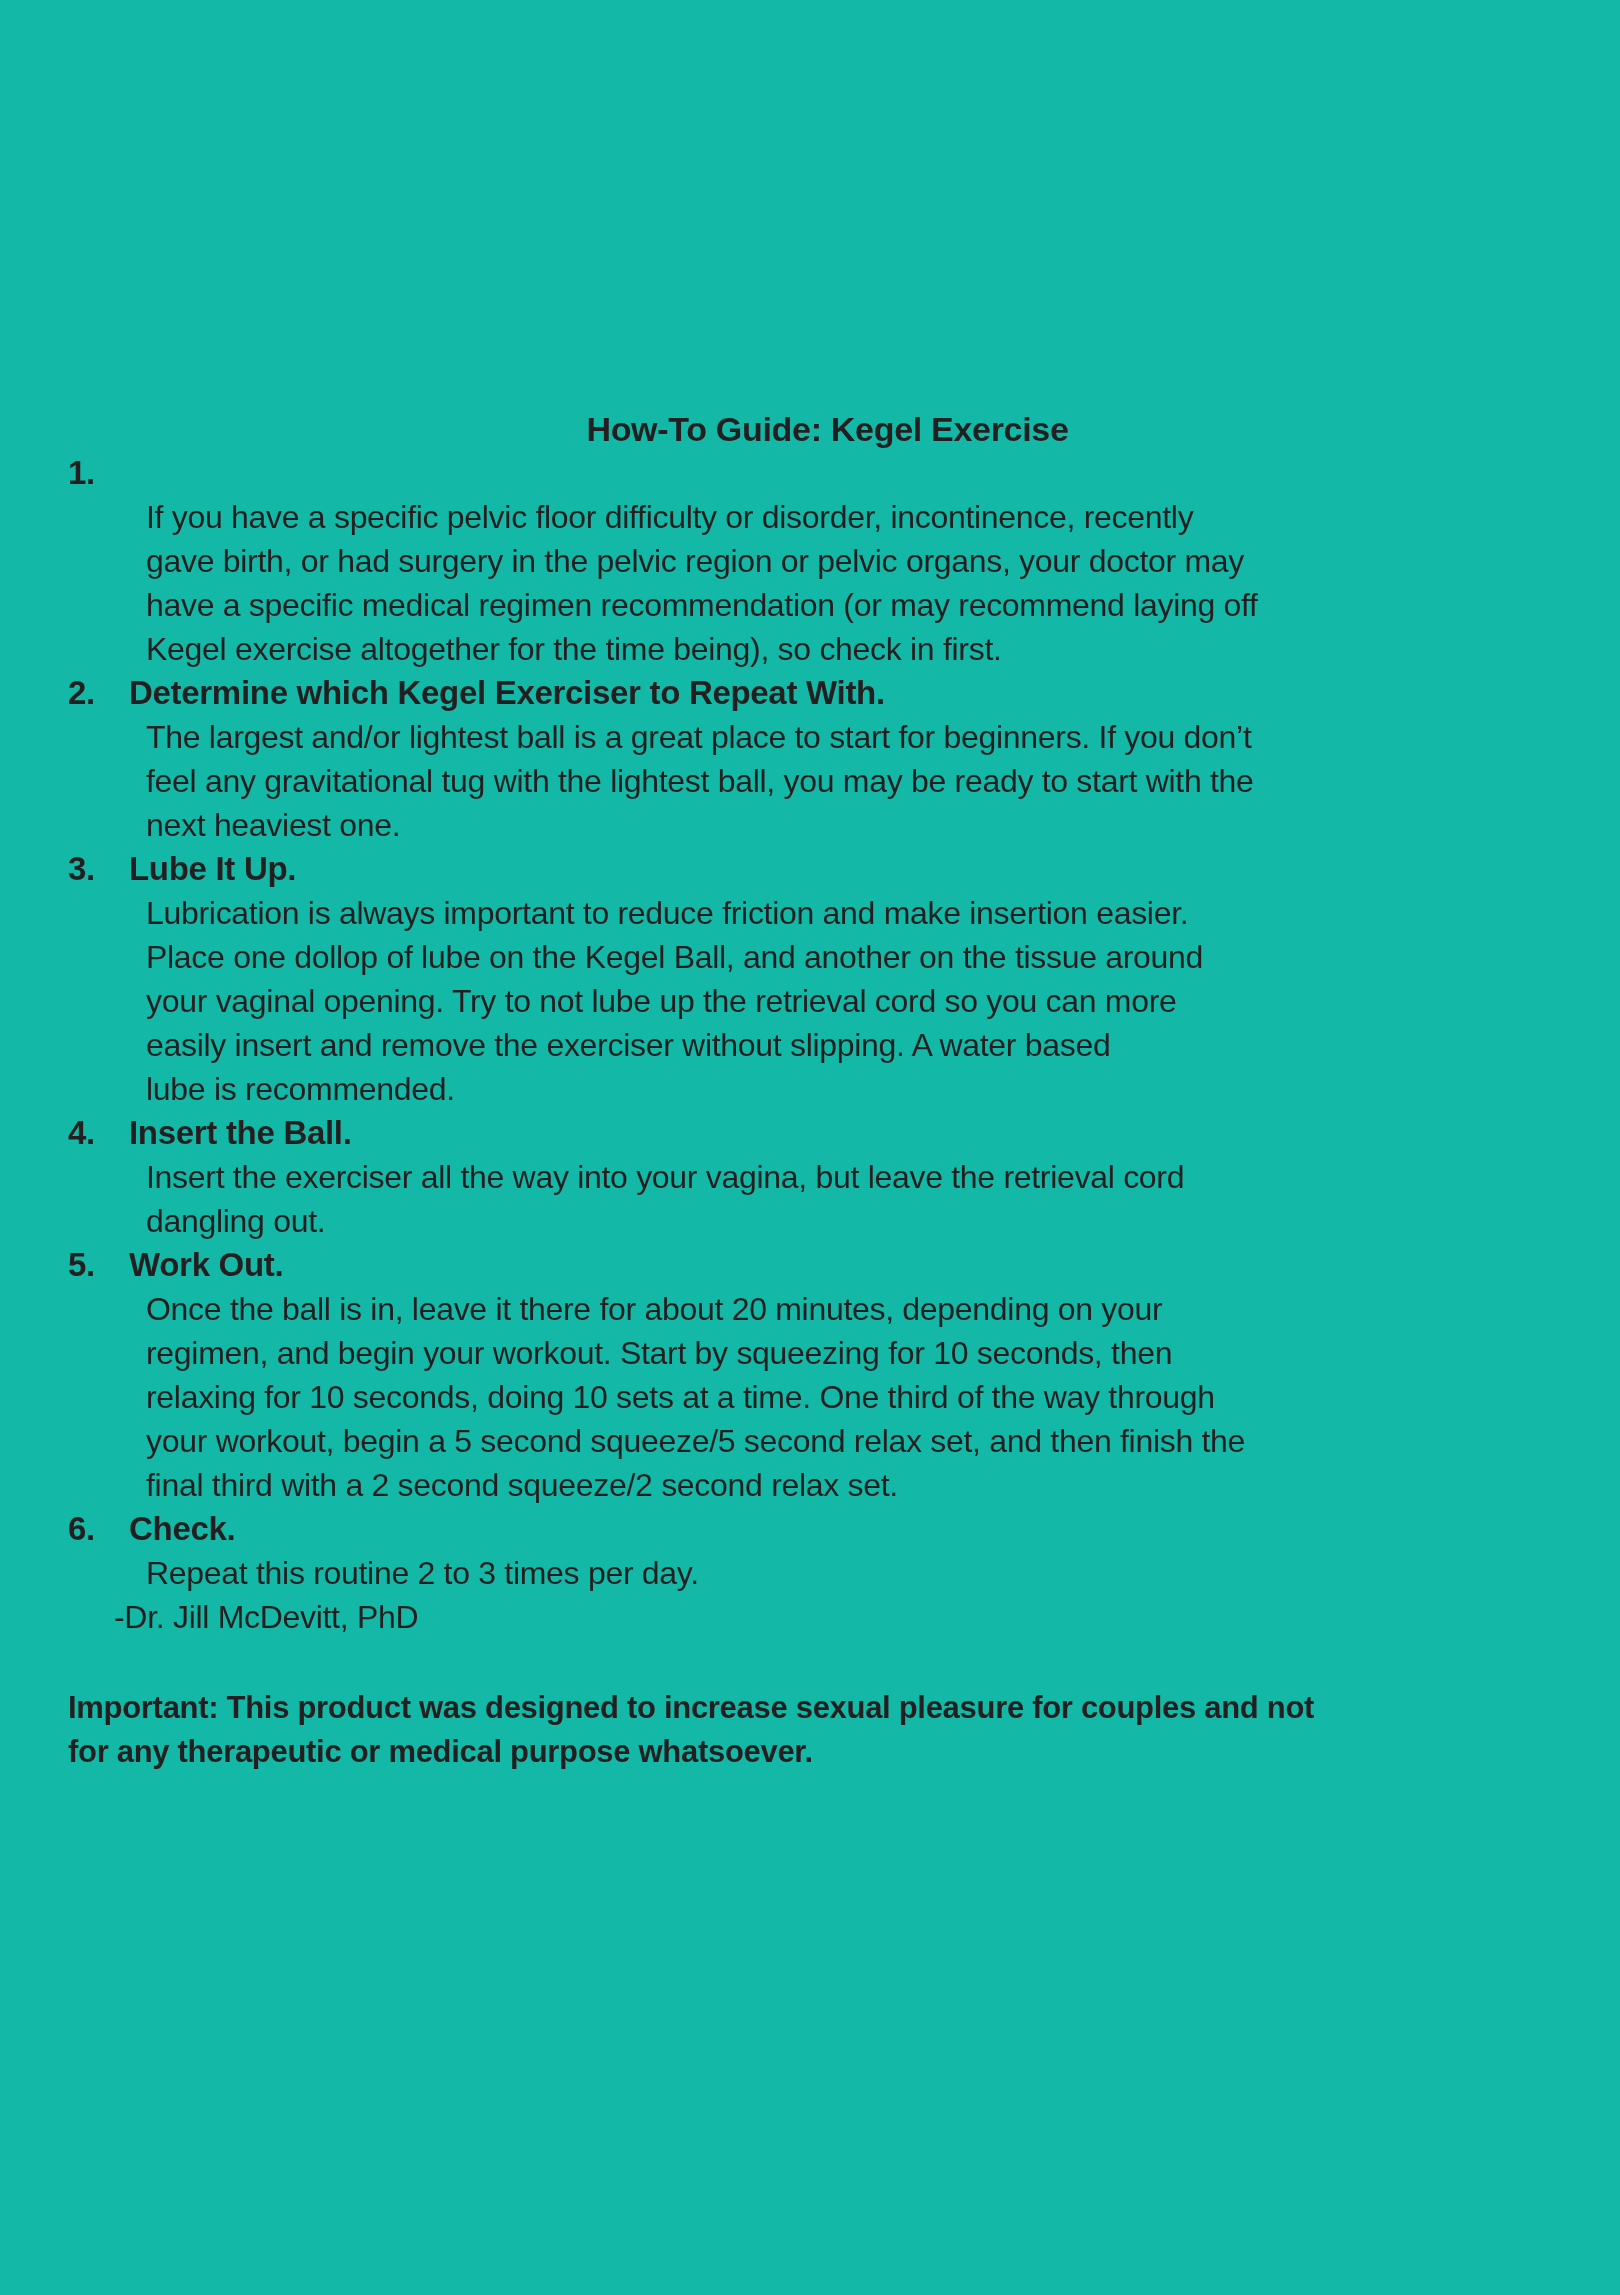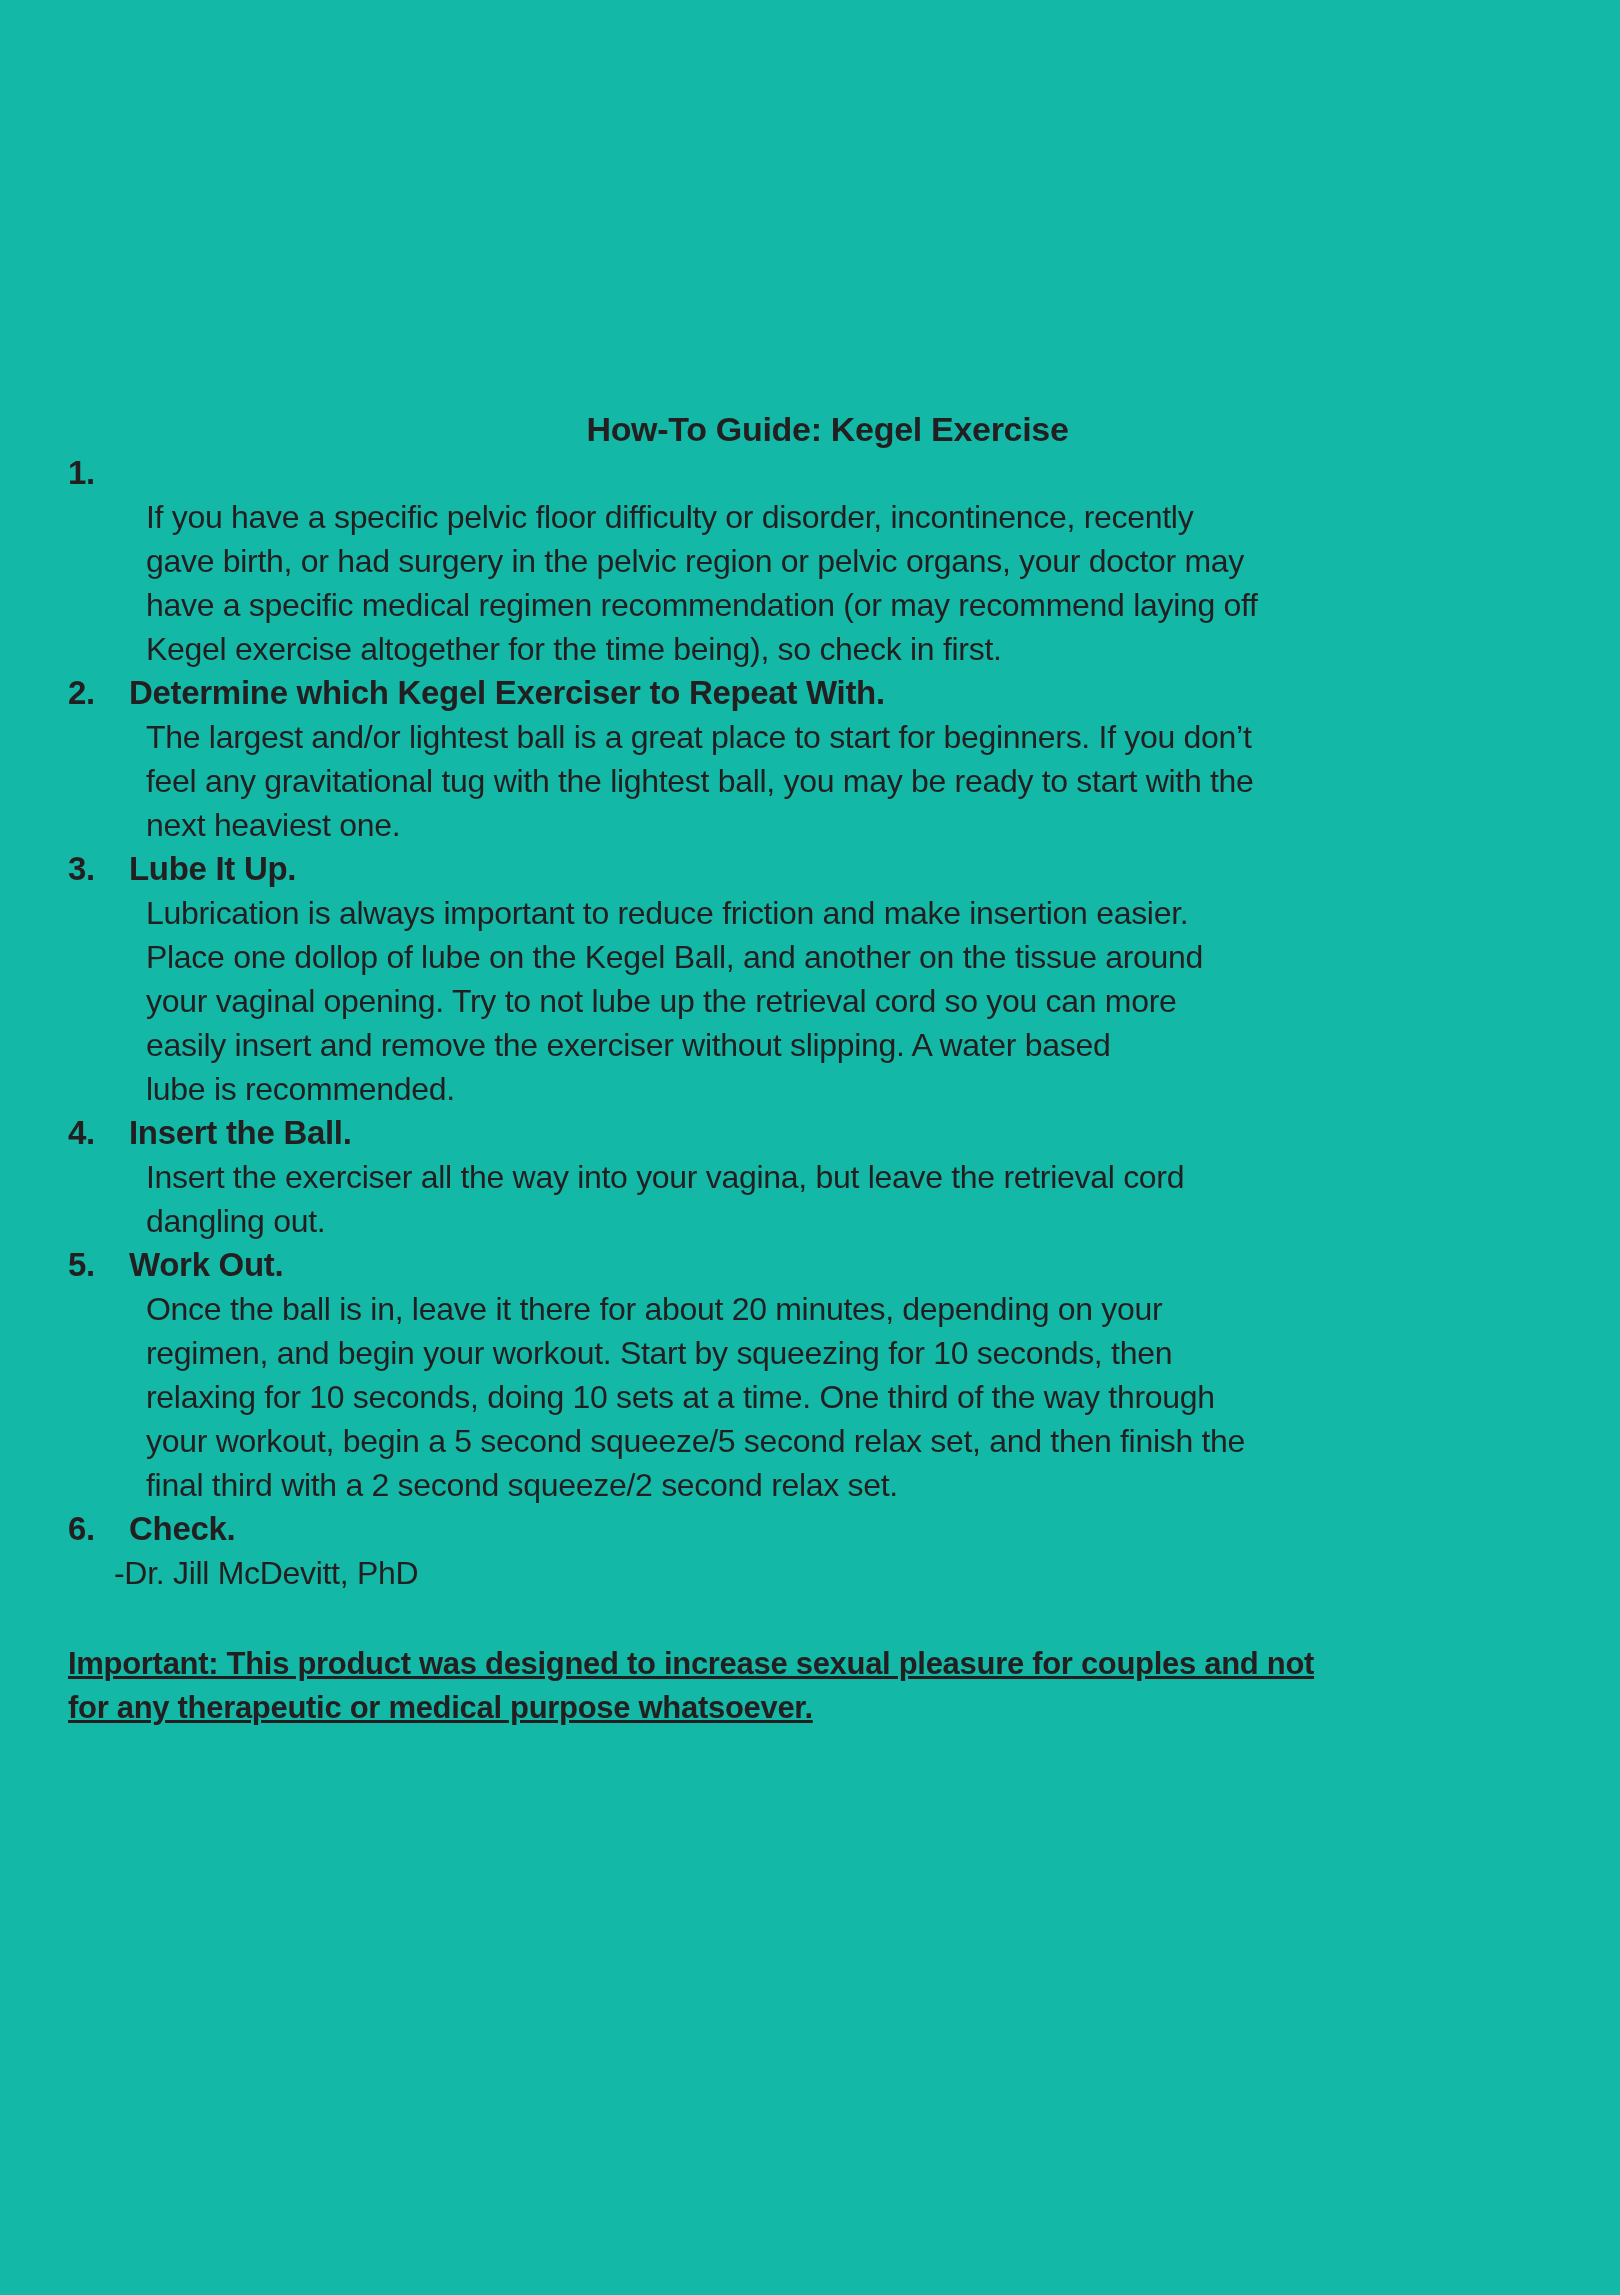--- a/index.html
+++ b/index.html
@@ -42,21 +42,20 @@
   }
   .signature, .website {
     white-space: pre-line;
     margin-left: 46px;
   }
   .important {
     margin-top: 47px;
     font-weight: bold;
     font-size: 31px;
     white-space: pre-line;
-    text-decoration: underline;
   }
 </style>
 </head>
 <body>
 
 <div class="page">
 
   <div class="title">How-To Guide: Kegel Exercise</div>
 
   <div class="step">
@@ -110,20 +109,21 @@
 relaxing for 10 seconds, doing 10 sets at a time. One third of the way through
 your workout, begin a 5 second squeeze/5 second relax set, and then finish the
 final third with a 2 second squeeze/2 second relax set.</div>
   </div>
 
   <div class="step">
     <div class="step-head">
       <span class="step-num">6.</span>
       <span class="step-title">Check.</span>
     </div>
+    <div class="step-body">Repeat this routine 2 to 3 times per day.</div>
   </div>
 
   <div class="signature">-Dr. Jill McDevitt, PhD</div>
 
   <div class="important">Important: This product was designed to increase sexual pleasure for couples and not
 for any therapeutic or medical purpose whatsoever.</div>
 
 </div>
 
 

